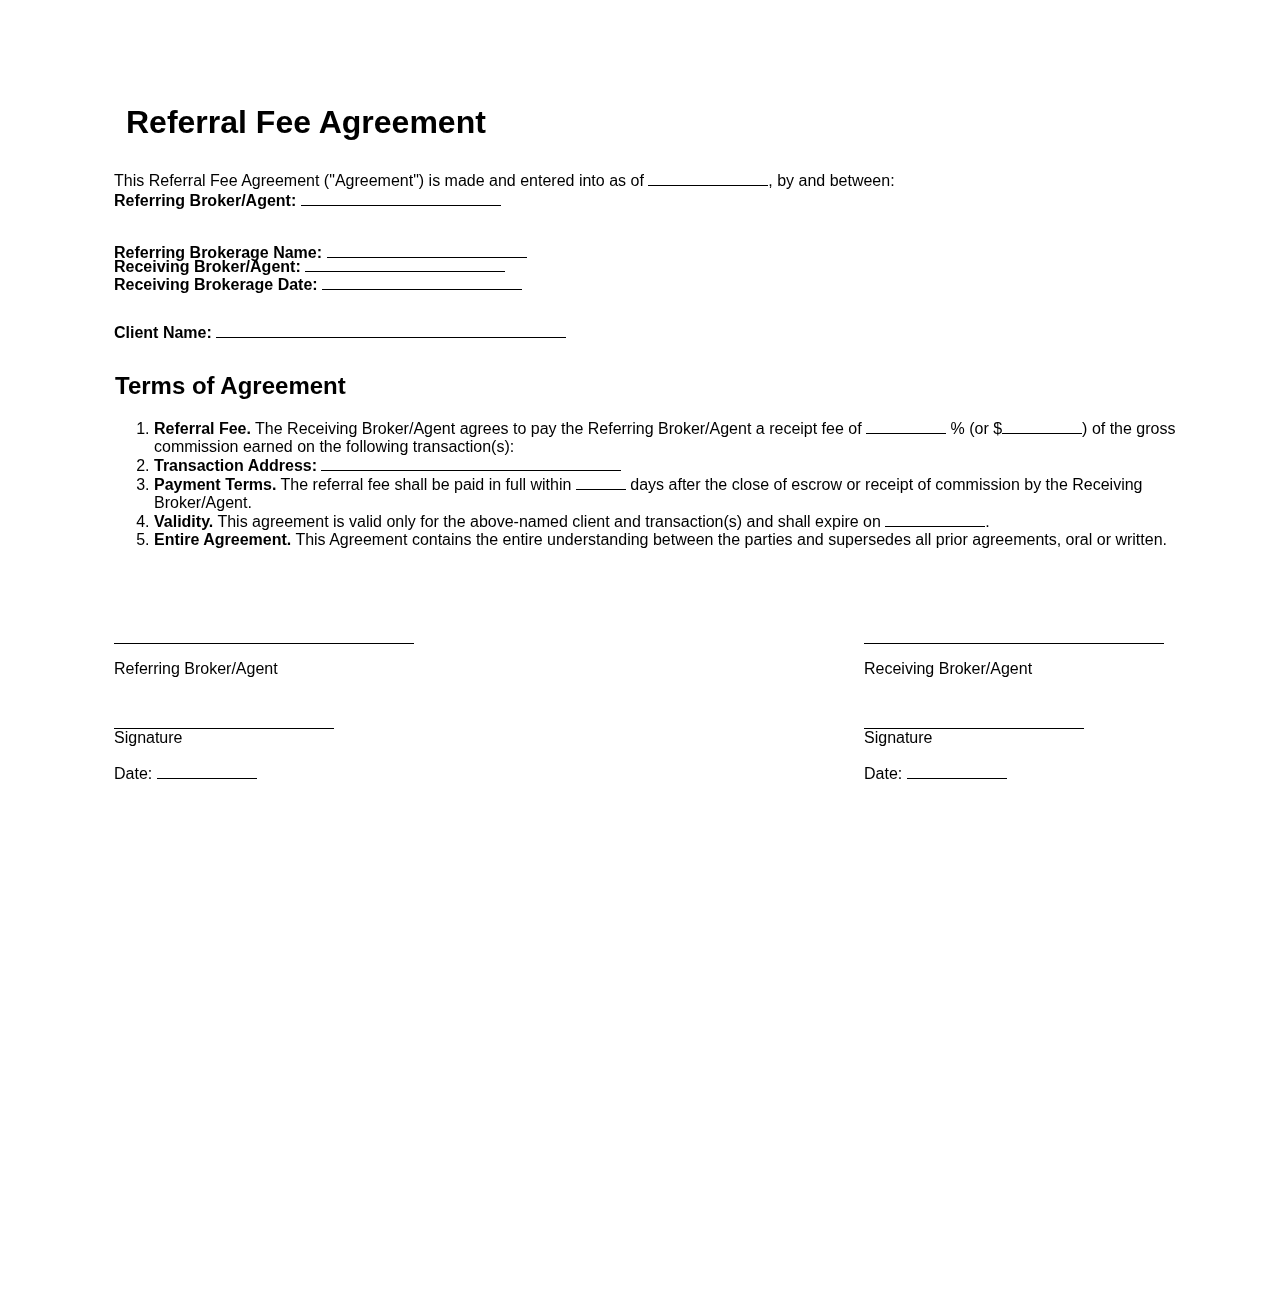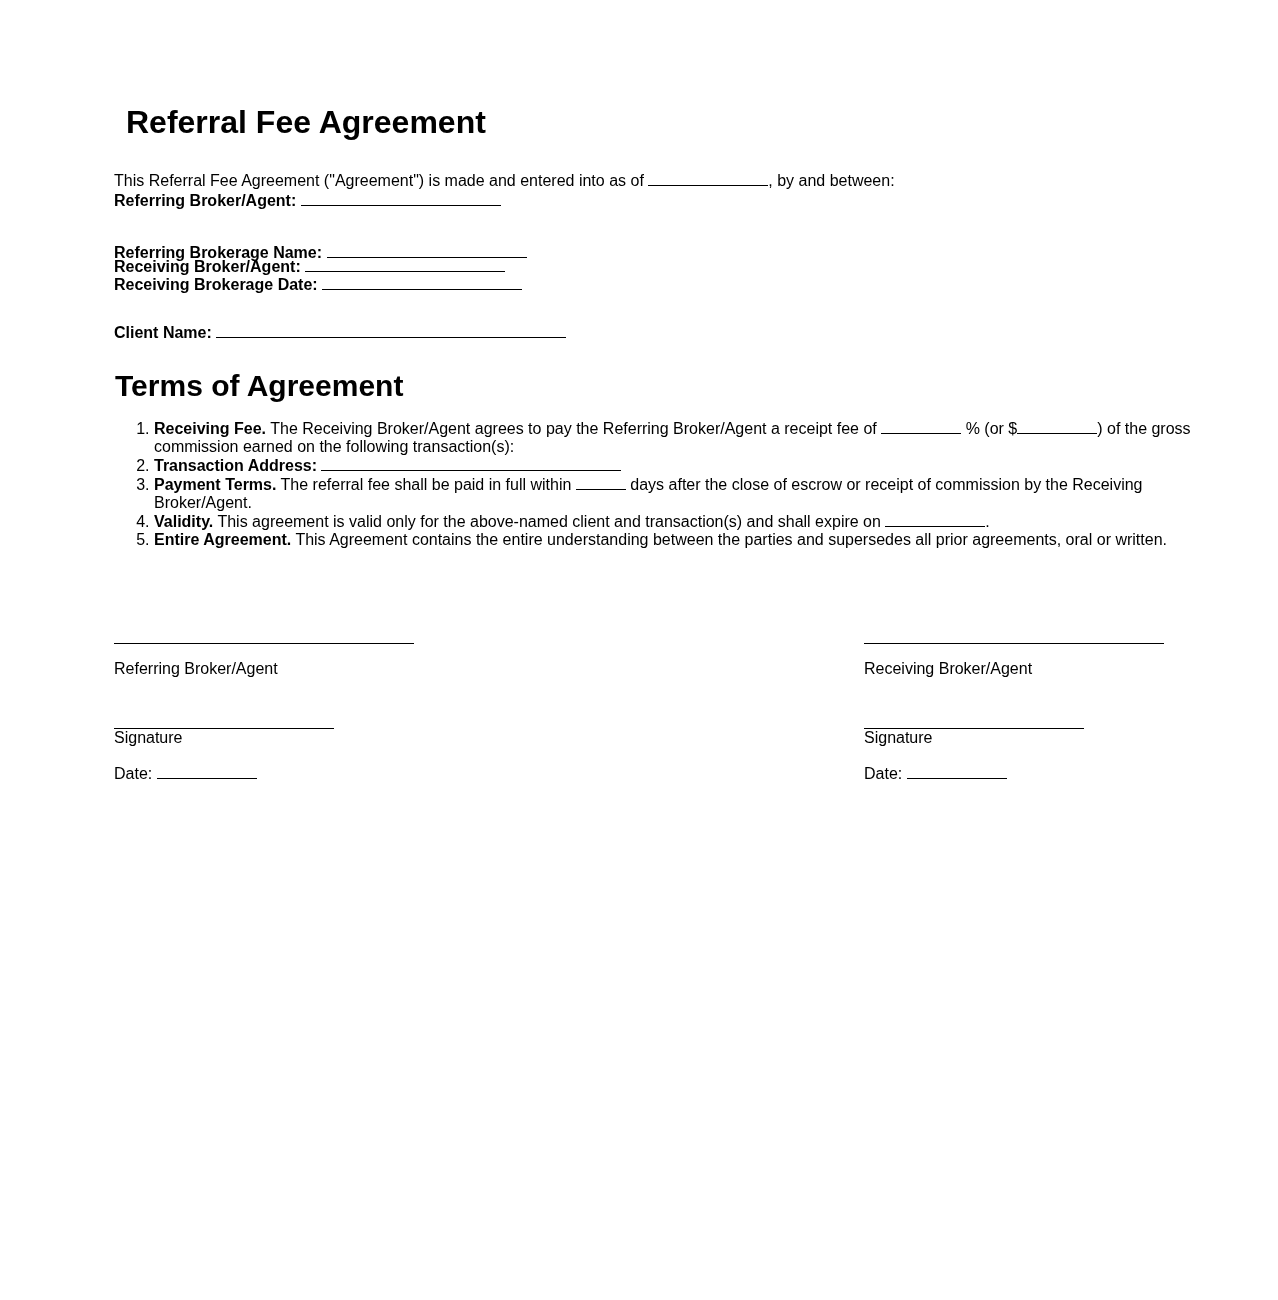--- a/index.html
+++ b/index.html
@@ -10,21 +10,21 @@
     .doc { position: absolute; left: 114px; top: 0; width: 1050px; }
     h1 {
       position: absolute; left: 0; top: 90px; margin: 12px;
       font-size: 32px; font-weight: bold; line-height: 40px; white-space: nowrap;
     }
     .intro { position: absolute; left: 0; top: 152px; line-height: 20px; white-space: nowrap; margin-top: 19px; }
     .blank { display: inline-block; border-bottom: 1px solid #000; height: 14px; vertical-align: baseline; }
     .field { position: absolute; left: 0; font-weight: bold; line-height: 18px; white-space: nowrap; }
     h2 {
       position: absolute; left: 1px; top: 372px; margin: 0;
-      font-size: 30px; font-weight: bold; line-height: 28px; white-space: nowrap;
+      font-size: 24px; font-weight: bold; line-height: 28px; white-space: nowrap;
     }
     ol.terms {
       position: absolute; left: 0; top: 419px; width: 1040px;
       margin: 0; padding-left: 40px; line-height: 18px;
     }
     ol.terms li { padding-left: 0; }
     .sigcol { position: absolute; top: 0; width: 310px; }
     .sigline { position: absolute; height: 0; border-top: 1px solid #000; }
     .siglabel { position: absolute; white-space: nowrap; line-height: 20px; }
   </style>
@@ -59,21 +59,21 @@
 
   <div class="field" style="top:323px;">
     <span>Client Name:</span>
     <span class="blank" style="width:350px;"></span>
   </div>
 
   <h2>Terms of Agreement</h2>
 
   <ol class="terms">
     <li>
-      <b>Receiving Fee.</b><span> The Receiving Broker/Agent agrees to pay the Referring Broker/Agent a receipt fee of </span><span class="blank" style="width:80px;"></span><span> % (or $</span><span class="blank" style="width:80px;"></span><span>) of the gross commission earned on the following transaction(s):</span>
+      <b>Referral Fee.</b><span> The Receiving Broker/Agent agrees to pay the Referring Broker/Agent a receipt fee of </span><span class="blank" style="width:80px;"></span><span> % (or $</span><span class="blank" style="width:80px;"></span><span>) of the gross commission earned on the following transaction(s):</span>
     </li>
     <li>
       <b>Transaction Address:</b>
       <span class="blank" style="width:300px;"></span>
     </li>
     <li>
       <b>Payment Terms.</b><span> The referral fee shall be paid in full within </span><span class="blank" style="width:50px;"></span><span> days after the close of escrow or receipt of commission by the Receiving Broker/Agent.</span>
     </li>
     <li>
       <b>Validity.</b><span> This agreement is valid only for the above-named client and transaction(s) and shall expire on </span><span class="blank" style="width:100px;"></span><span>.</span>

